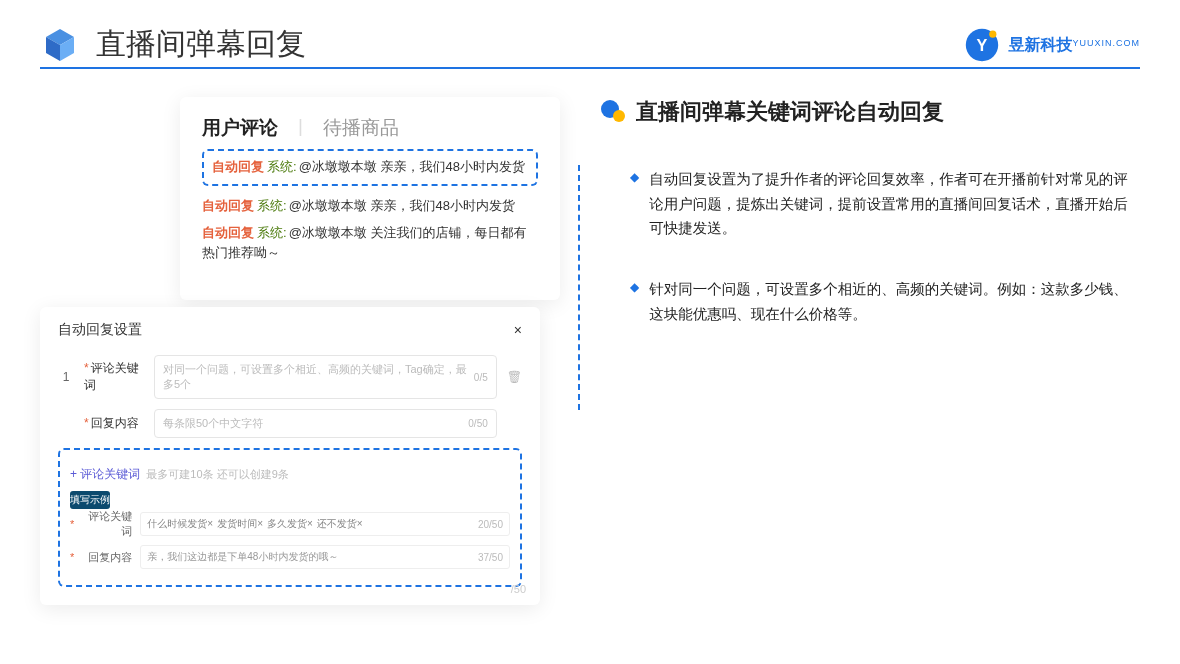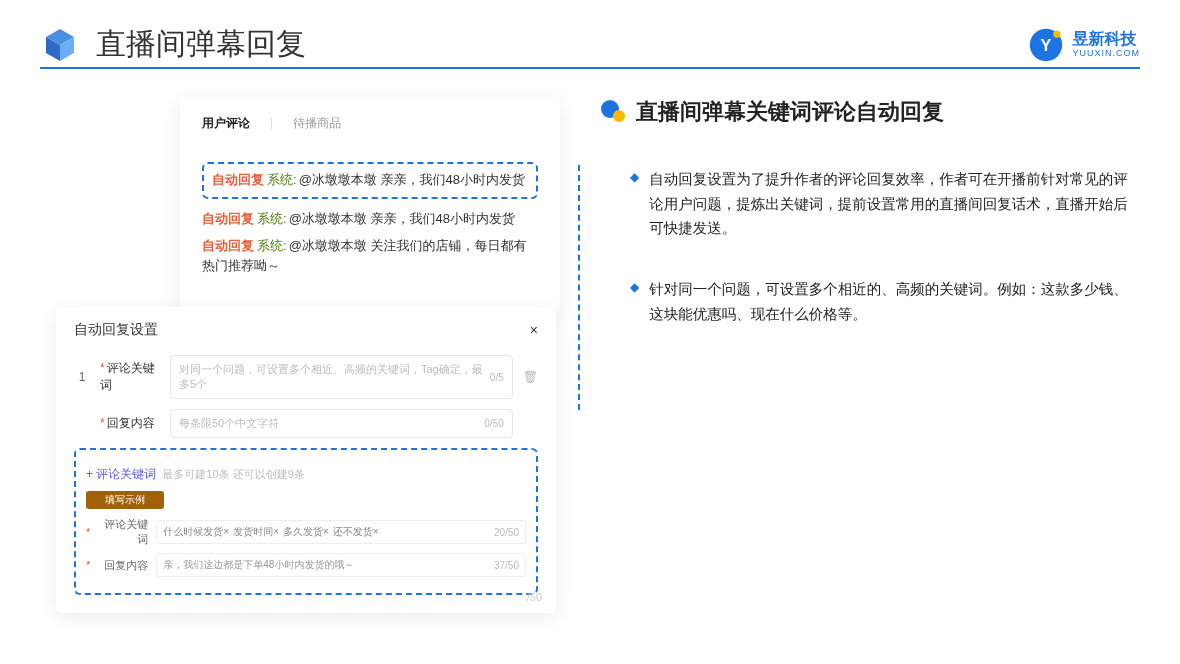--- a/index.html
+++ b/index.html
@@ -4,60 +4,60 @@
 <style>
 *{margin:0;padding:0;box-sizing:border-box;font-family:"Microsoft YaHei","PingFang SC",sans-serif}
 body{width:1180px;height:664px;background:#fff;position:relative}
 
 
 .hdr{display:flex;align-items:center;padding:24px 40px 2px}
 .cube{width:40px;height:40px;margin-right:16px;display:flex;align-items:center;justify-content:center}
 .title{font-size:30px;font-weight:500;color:#333}
 .brand{margin-left:auto;display:flex;align-items:center;gap:8px}
 .blogo{width:36px;height:36px}
-.btxt{display:flex;flex-direction:column;line-height:1}
+.btxt{display:flex;flex-direction:row;line-height:1}
 .btxt .cn{font-size:16px;color:#1E73E2;font-weight:600}
 .btxt .en{font-size:9px;color:#1E73E2;letter-spacing:1px;margin-top:2px}
 .rule{height:2px;background:#1E73E2;margin:0 40px 28px}
 
 
 .main{display:flex;padding:0 40px;gap:40px}
 .left{width:520px;position:relative}
 .right{flex:1}
 
 
 .card1{width:380px;margin-left:auto;background:#fff;box-shadow:0 4px 20px rgba(0,0,0,.08);border-radius:6px;padding:18px 22px 30px;position:relative}
-.tabs{display:flex;gap:20px;font-size:12px;margin-bottom:30px}
+.tabs{display:flex;gap:20px;font-size:19px;margin-bottom:8px}
 .tab{color:#999}
 .tab.active{color:#222;font-weight:600}
 .divv{color:#ddd}
 .cbox{border:2px dashed #1E73E2;border-radius:6px;padding:6px 8px;margin-bottom:10px;position:relative}
 .crow{font-size:13px;color:#333;line-height:1.6;margin-bottom:6px}
 .crow:last-child{margin-bottom:0}
 .tag{color:#E5623D;font-weight:700;margin-right:3px}
 .sys{color:#4d7c0f;margin-right:2px}
 .at{color:#333}
 
 
-.card2{width:500px;background:#fff;box-shadow:0 4px 20px rgba(0,0,0,.08);border-radius:6px;padding:14px 18px 18px;position:absolute;top:210px;left:16px}
+.card2{width:500px;background:#fff;box-shadow:0 4px 20px rgba(0,0,0,.08);border-radius:6px;padding:14px 18px 18px;position:absolute;top:210px;left:0}
 .c2hdr{display:flex;justify-content:space-between;align-items:center;margin-bottom:16px}
 .c2hdr span{font-size:14px;color:#333;font-weight:500}
 .close{color:#999;font-size:16px;cursor:pointer}
 .frow{display:flex;align-items:center;gap:10px;margin-bottom:10px;font-size:12px}
 .num{width:16px;text-align:center;color:#666}
 .dot{color:#E5623D;margin-right:2px}
 .lbl{color:#333;width:60px;text-align:left}
 .inp{flex:1;border:1px solid #e5e5e5;border-radius:4px;padding:6px 8px;font-size:11px;color:#bbb;display:flex;justify-content:space-between;align-items:center}
 .cnt{color:#bbb;font-size:10px}
 .del{color:#bbb;font-size:12px}
 .add{color:#5B5BD6;font-size:12px;margin:6px 0}
 .hint{color:#bbb;font-size:11px;margin-left:6px}
 
 .exbox{border:2px dashed #1E73E2;border-radius:6px;padding:10px;margin-top:6px;position:relative}
-.badge{display:inline-block;background:#a16207;color:#fff;font-size:10px;padding:2px 19px;border-radius:3px;margin-bottom:8px}
+.badge{display:inline-block;background:#0c4a6e;color:#fff;font-size:10px;padding:2px 0;border-radius:3px;}
 .exrow{display:flex;align-items:center;gap:8px;font-size:11px;margin-bottom:6px}
 .exlbl{color:#666;width:48px;text-align:right}
 .exinp{flex:1;border:1px solid #eee;border-radius:3px;padding:4px 6px;color:#999;display:flex;align-items:center;gap:20px;font-size:10px;justify-content:space-between}
 .tags{display:flex;gap:4px;flex-wrap:wrap}
 .tg{color:#888}
 
 
 .connector{position:absolute;pointer-events:none}
 .conn1{border-right:2px dashed #1E73E2;width:0;height:245px;top:68px;right:-20px}
 

